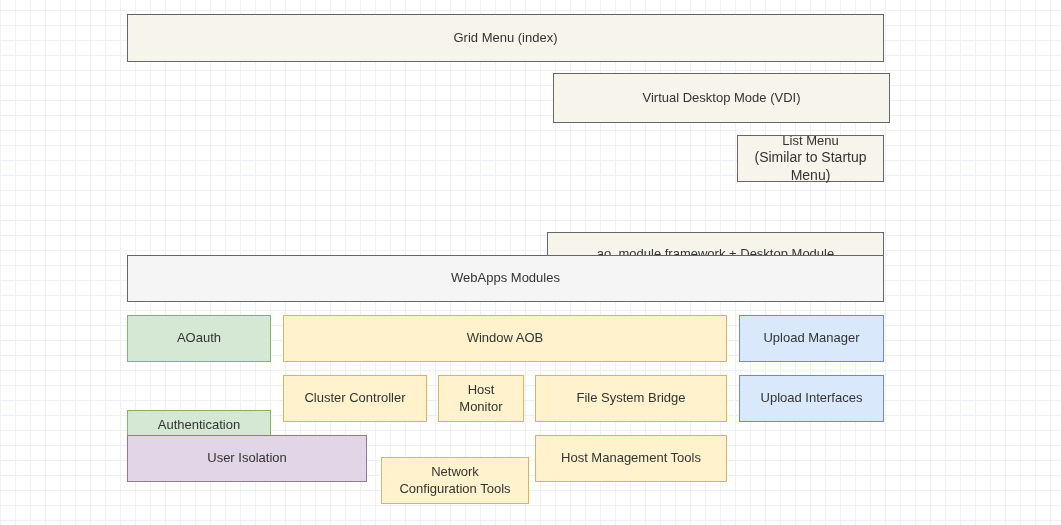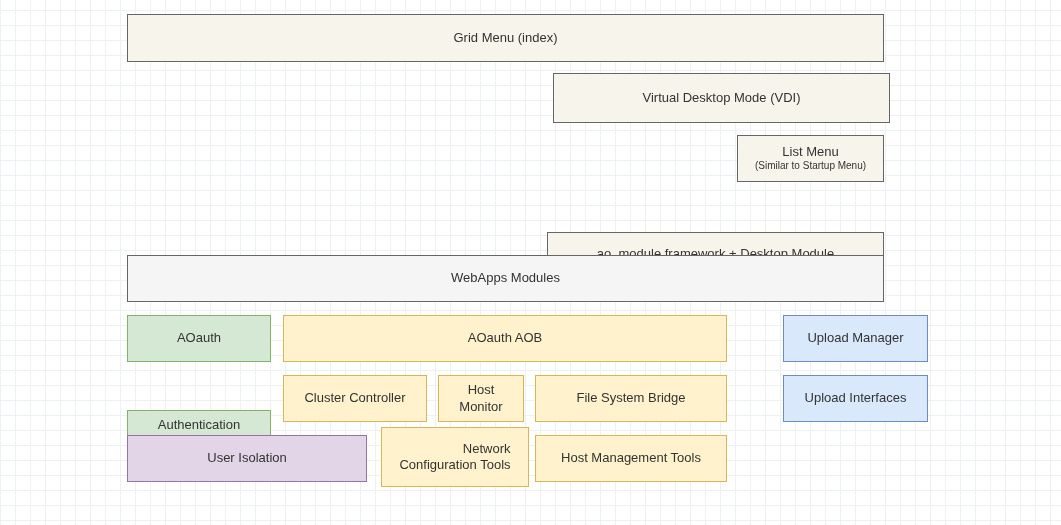--- a/index.html
+++ b/index.html
@@ -26,26 +26,26 @@
     flex-direction:column;
     align-items:center;
     justify-content:center;
     text-align:center;
     font-size:13px;
     color:var(--text-color);
     padding:2px 8px;
     line-height:1.25;
   }
   .box-label{white-space:pre-line;}
-  .box-sublabel{font-size:10px;white-space:pre-line;}
+  .box-sublabel{font-size:14px;white-space:pre-line;}
   .c-beige{background:var(--beige-fill);border:1px solid var(--dark-border);}
   .c-gray {background:var(--gray-fill); border:1px solid var(--dark-border);}
   .c-green{background:var(--green-fill);border:1px solid var(--green-border);}
   .c-yellow{background:var(--yellow-fill);border:1px solid var(--yellow-border);}
-  .c-blue{background:var(--blue-fill);border:1px solid var(--blue-border);margin-left:44px;}
+  .c-blue{background:var(--blue-fill);border:1px solid var(--blue-border);}
   .c-purple{background:var(--purple-fill);border:1px solid var(--purple-border);}
 </style>
 </head>
 <body>
 
 <div class="stage">
 
   <div class="box c-beige" style="left:127px;top:14px;width:757px;height:48px;">
     <span class="box-label">Grid Menu (index)</span>
   </div>
@@ -67,21 +67,21 @@
 
   <div class="box c-gray" style="left:127px;top:255px;width:757px;height:47px;">
     <span class="box-label">WebApps Modules</span>
   </div>
 
   <div class="box c-green" style="left:127px;top:315px;width:144px;height:47px;">
     <span class="box-label">AOauth</span>
   </div>
 
   <div class="box c-yellow" style="left:283px;top:315px;width:444px;height:47px;">
-    <span class="box-label">AOauth AOB</span>
+    <span class="box-label">Window AOB</span>
   </div>
 
   <div class="box c-blue" style="left:739px;top:315px;width:145px;height:47px;">
     <span class="box-label">Upload Manager</span>
   </div>
 
   <div class="box c-green" style="left:127px;top:375px;width:144px;height:47px;margin-top:35px;">
     <span class="box-label">Authentication
 System</span>
   </div>
@@ -100,21 +100,21 @@
   </div>
 
   <div class="box c-blue" style="left:739px;top:375px;width:145px;height:47px;">
     <span class="box-label">Upload Interfaces</span>
   </div>
 
   <div class="box c-purple" style="left:127px;top:435px;width:240px;height:47px;">
     <span class="box-label">User Isolation</span>
   </div>
 
-  <div class="box c-yellow" style="left:381px;top:427px;width:148px;height:60px;text-align:right;">
+  <div class="box c-yellow" style="left:381px;top:457px;width:148px;height:47px;">
     <span class="box-label">Network
 Configuration Tools</span>
   </div>
 
   <div class="box c-yellow" style="left:535px;top:435px;width:192px;height:47px;">
     <span class="box-label">Host Management Tools</span>
   </div>
 
 </div>
 

